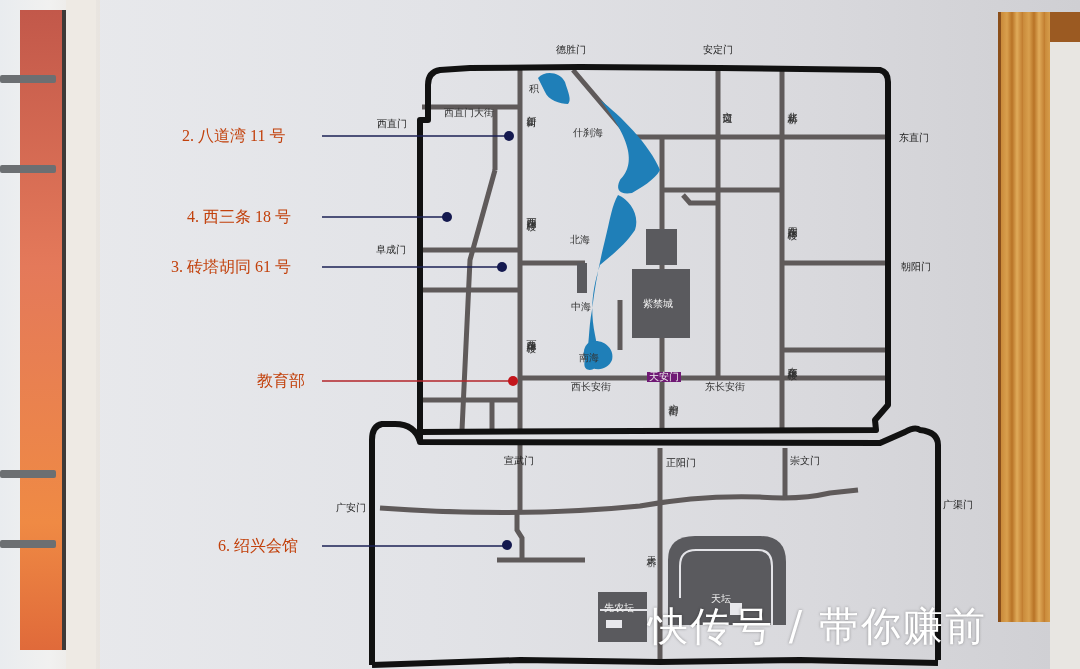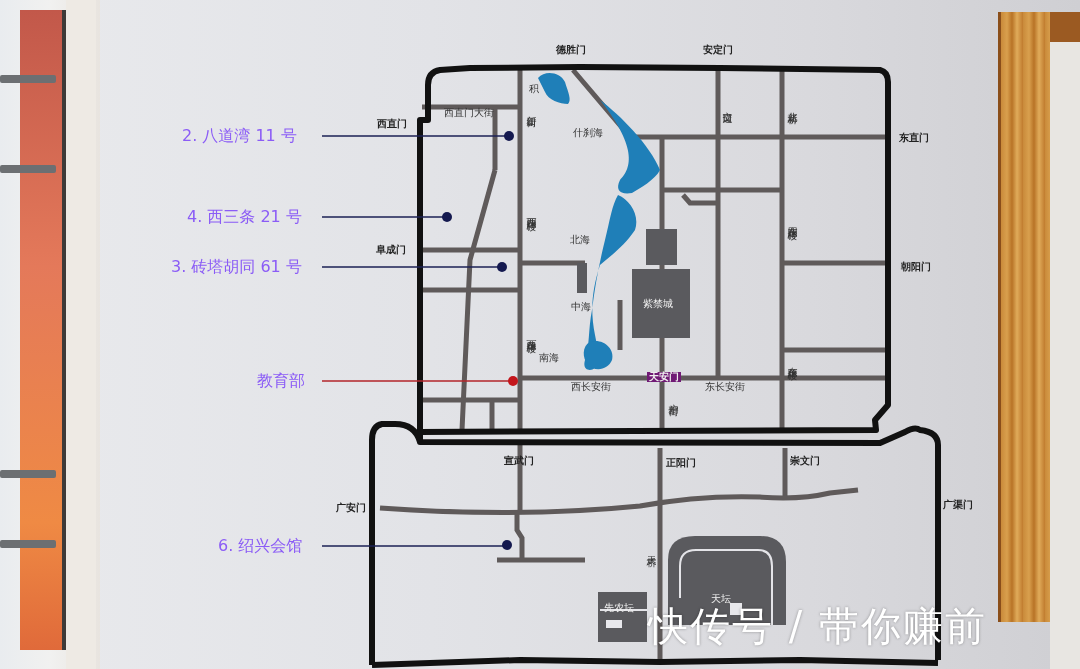--- a/index.html
+++ b/index.html
@@ -13,24 +13,24 @@
     border-right:6px solid #3e3a38;}
   .window .bar{position:absolute;left:0;width:56px;height:8px;background:#6c6f72;border-radius:2px;}
   .window .sill{position:absolute;left:66px;top:0;width:30px;height:669px;background:#eeeae4;}
   .wood{position:absolute;left:998px;top:12px;width:52px;height:610px;
     background:repeating-linear-gradient(90deg,#c98a3a 0,#d9a04e 6px,#b87326 11px,#e0ab5a 16px,#c07b2e 22px);
     border-left:3px solid #8a4e1a;}
   .wood-top{position:absolute;left:1050px;top:12px;width:30px;height:30px;background:#9b5a22;}
   .rightwall{position:absolute;left:1050px;top:42px;width:30px;height:627px;background:#e8e6e2;}
   svg.map{position:absolute;left:0;top:0;}
   .lbl{position:absolute;font-size:10px;color:#333;white-space:nowrap;line-height:1;}
-  .lbl.gate{font-weight:bold;color:#222;}
+  .lbl.gate{font-weight:normal;color:#222;}
   .lbl.v{writing-mode:vertical-rl;letter-spacing:1px;}
   .lbl.white{color:#f2f2f2;}
-  .loc{position:absolute;font-size:16px;color:#8b5cf6;white-space:nowrap;line-height:1;}
+  .loc{position:absolute;font-size:16px;color:#c2410c;white-space:nowrap;line-height:1;font-family:Liberation Serif, serif;}
   .watermark{position:absolute;left:648px;top:606px;font-size:40px;color:#fff;
     letter-spacing:2px;text-shadow:0 0 3px rgba(0,0,0,.35);white-space:nowrap;line-height:1;}
 </style>
 </head>
 <body>
 
 <div class="window">
   <div class="frame"></div>
   <div class="bar" style="top:75px"></div>
   <div class="bar" style="top:165px"></div>
@@ -111,21 +111,21 @@
   <line x1="322" y1="381" x2="512" y2="381" stroke="#b3252a" stroke-width="1.5"></line>
 
   <circle cx="509" cy="136" r="5" fill="#14194f"></circle>
   <circle cx="447" cy="217" r="5" fill="#14194f"></circle>
   <circle cx="502" cy="267" r="5" fill="#14194f"></circle>
   <circle cx="513" cy="381" r="5" fill="#c4161c"></circle>
   <circle cx="507" cy="545" r="5" fill="#14194f"></circle>
 </svg>
 
 <div class="loc" style="left:182px;top:128px">2. 八道湾 11 号</div>
-<div class="loc" style="left:187px;top:209px">4. 西三条 21 号</div>
+<div class="loc" style="left:187px;top:209px">4. 西三条 18 号</div>
 <div class="loc" style="left:171px;top:259px">3. 砖塔胡同 61 号</div>
 <div class="loc" style="left:257px;top:373px">教育部</div>
 <div class="loc" style="left:218px;top:538px">6. 绍兴会馆</div>
 
 <div class="lbl gate" style="left:556px;top:45px">德胜门</div>
 <div class="lbl gate" style="left:703px;top:45px">安定门</div>
 <div class="lbl gate" style="left:377px;top:119px">西直门</div>
 <div class="lbl gate" style="left:899px;top:133px">东直门</div>
 <div class="lbl gate" style="left:376px;top:245px">阜成门</div>
 <div class="lbl gate" style="left:901px;top:262px">朝阳门</div>
@@ -146,19 +146,19 @@
 <div class="lbl v" style="left:787px;top:359px">东单牌楼</div>
 <div class="lbl" style="left:571px;top:382px">西长安街</div>
 <div class="lbl" style="left:705px;top:382px">东长安街</div>
 <div class="lbl v" style="left:668px;top:396px">户部街</div>
 <div class="lbl v" style="left:646px;top:548px">天桥</div>
 
 <div class="lbl" style="left:529px;top:84px">积</div>
 <div class="lbl" style="left:573px;top:128px">什刹海</div>
 <div class="lbl" style="left:570px;top:235px">北海</div>
 <div class="lbl" style="left:571px;top:302px">中海</div>
-<div class="lbl" style="left:539px;top:353px">南海</div>
+<div class="lbl" style="left:579px;top:353px">南海</div>
 
 <div class="lbl white" style="left:643px;top:299px">紫禁城</div>
 <div class="lbl white" style="left:711px;top:594px">天坛</div>
 <div class="lbl white" style="left:604px;top:603px">先农坛</div>
 
 <div class="watermark">快传号 / 带你赚前</div>
 
 </body></html>

